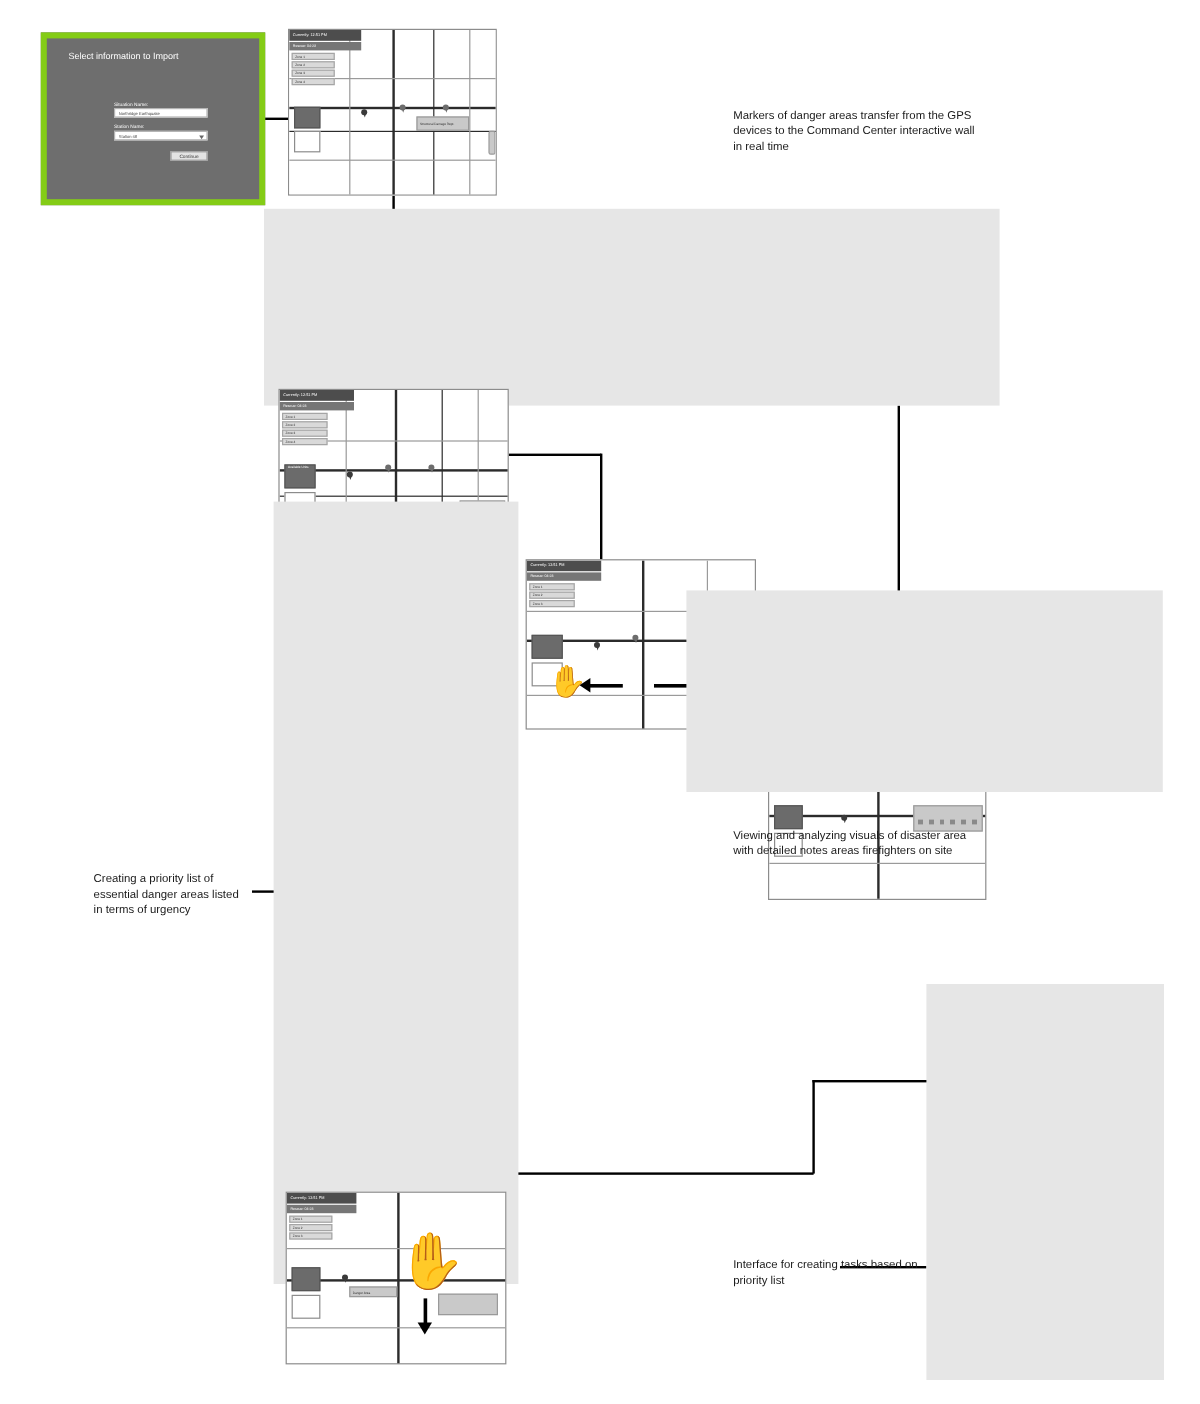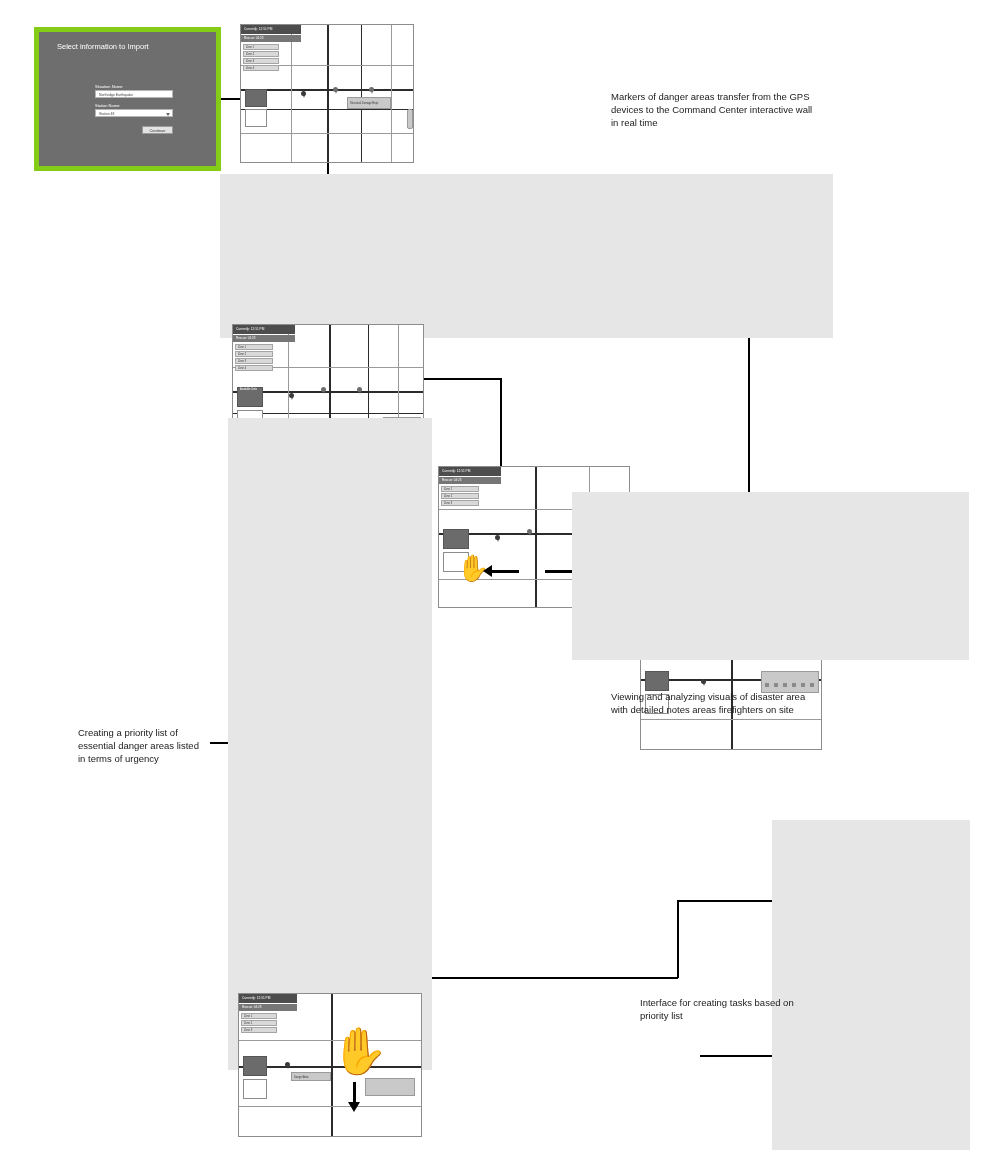--- a/index.html
+++ b/index.html
@@ -193,13 +193,13 @@
 </div>
 
 <div class="note" style="left:78px;top:726px;width:130px;">Creating a priority list of essential danger areas listed in terms of urgency</div>
 
 <div class="panel abs" style="left:572px;top:492px;width:397px;height:168px;"></div>
 
 <div class="note" style="left:611px;top:690px;width:210px;">Viewing and analyzing visuals of disaster area with detailed notes areas firefighters on site</div>
 
 <div class="panel abs" style="left:772px;top:820px;width:198px;height:330px;"></div>
 
-<div class="note" style="left:611px;top:996px;width:170px;margin-left:29px;">Interface for creating tasks based on priority list</div>
+<div class="note" style="left:611px;top:1048px;width:170px;">Interface for creating tasks based on priority list</div>
 
 </body></html>

